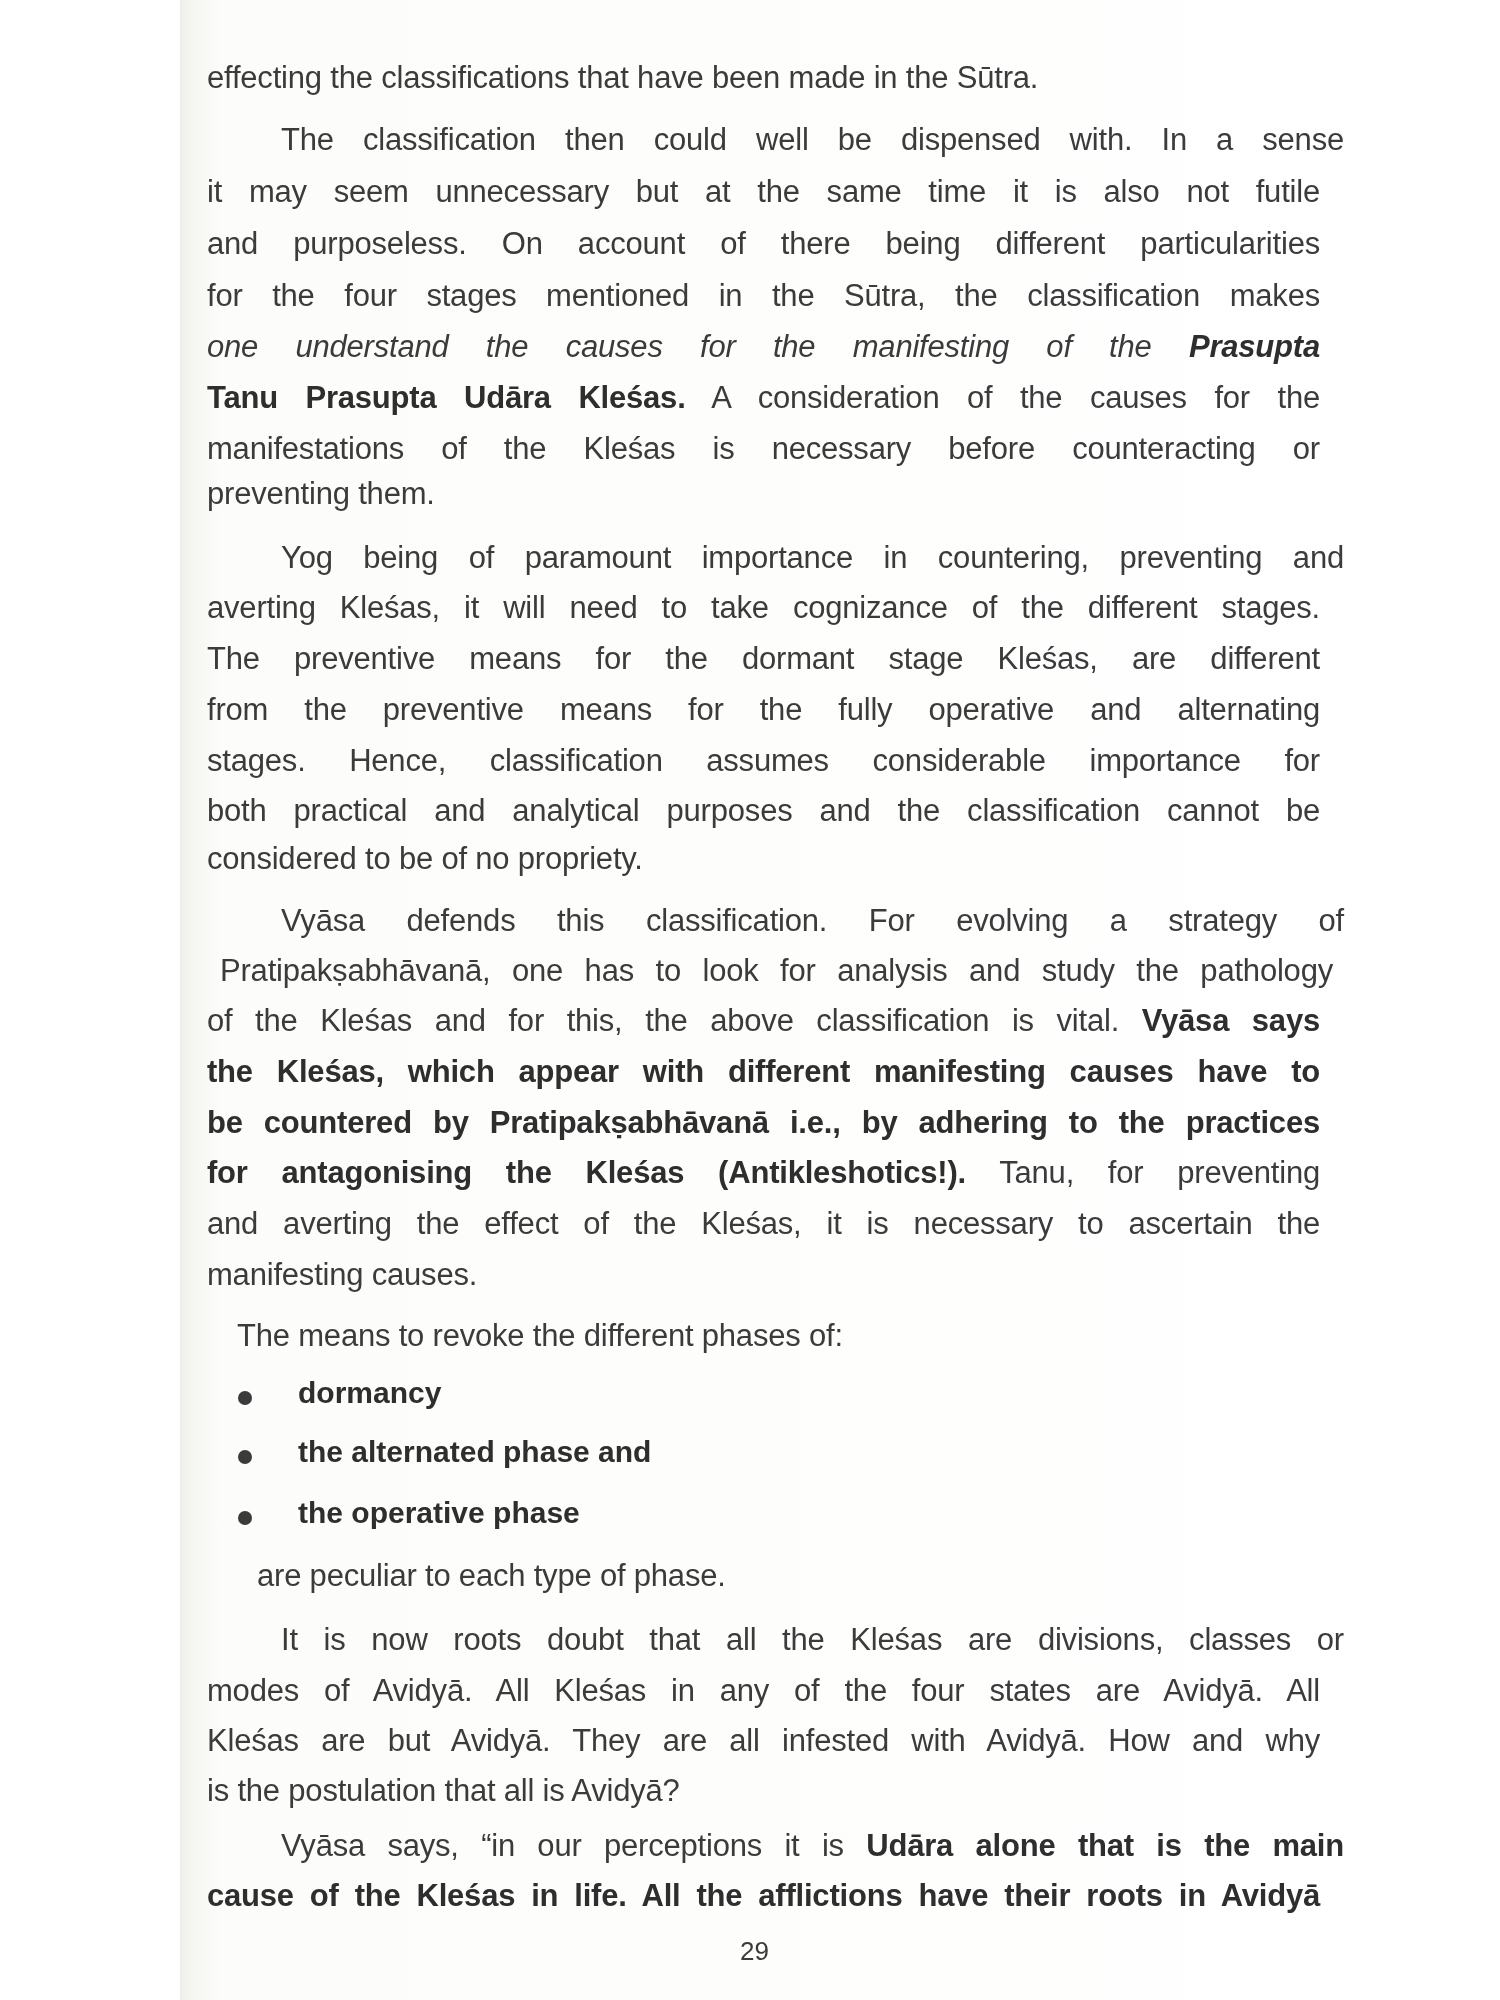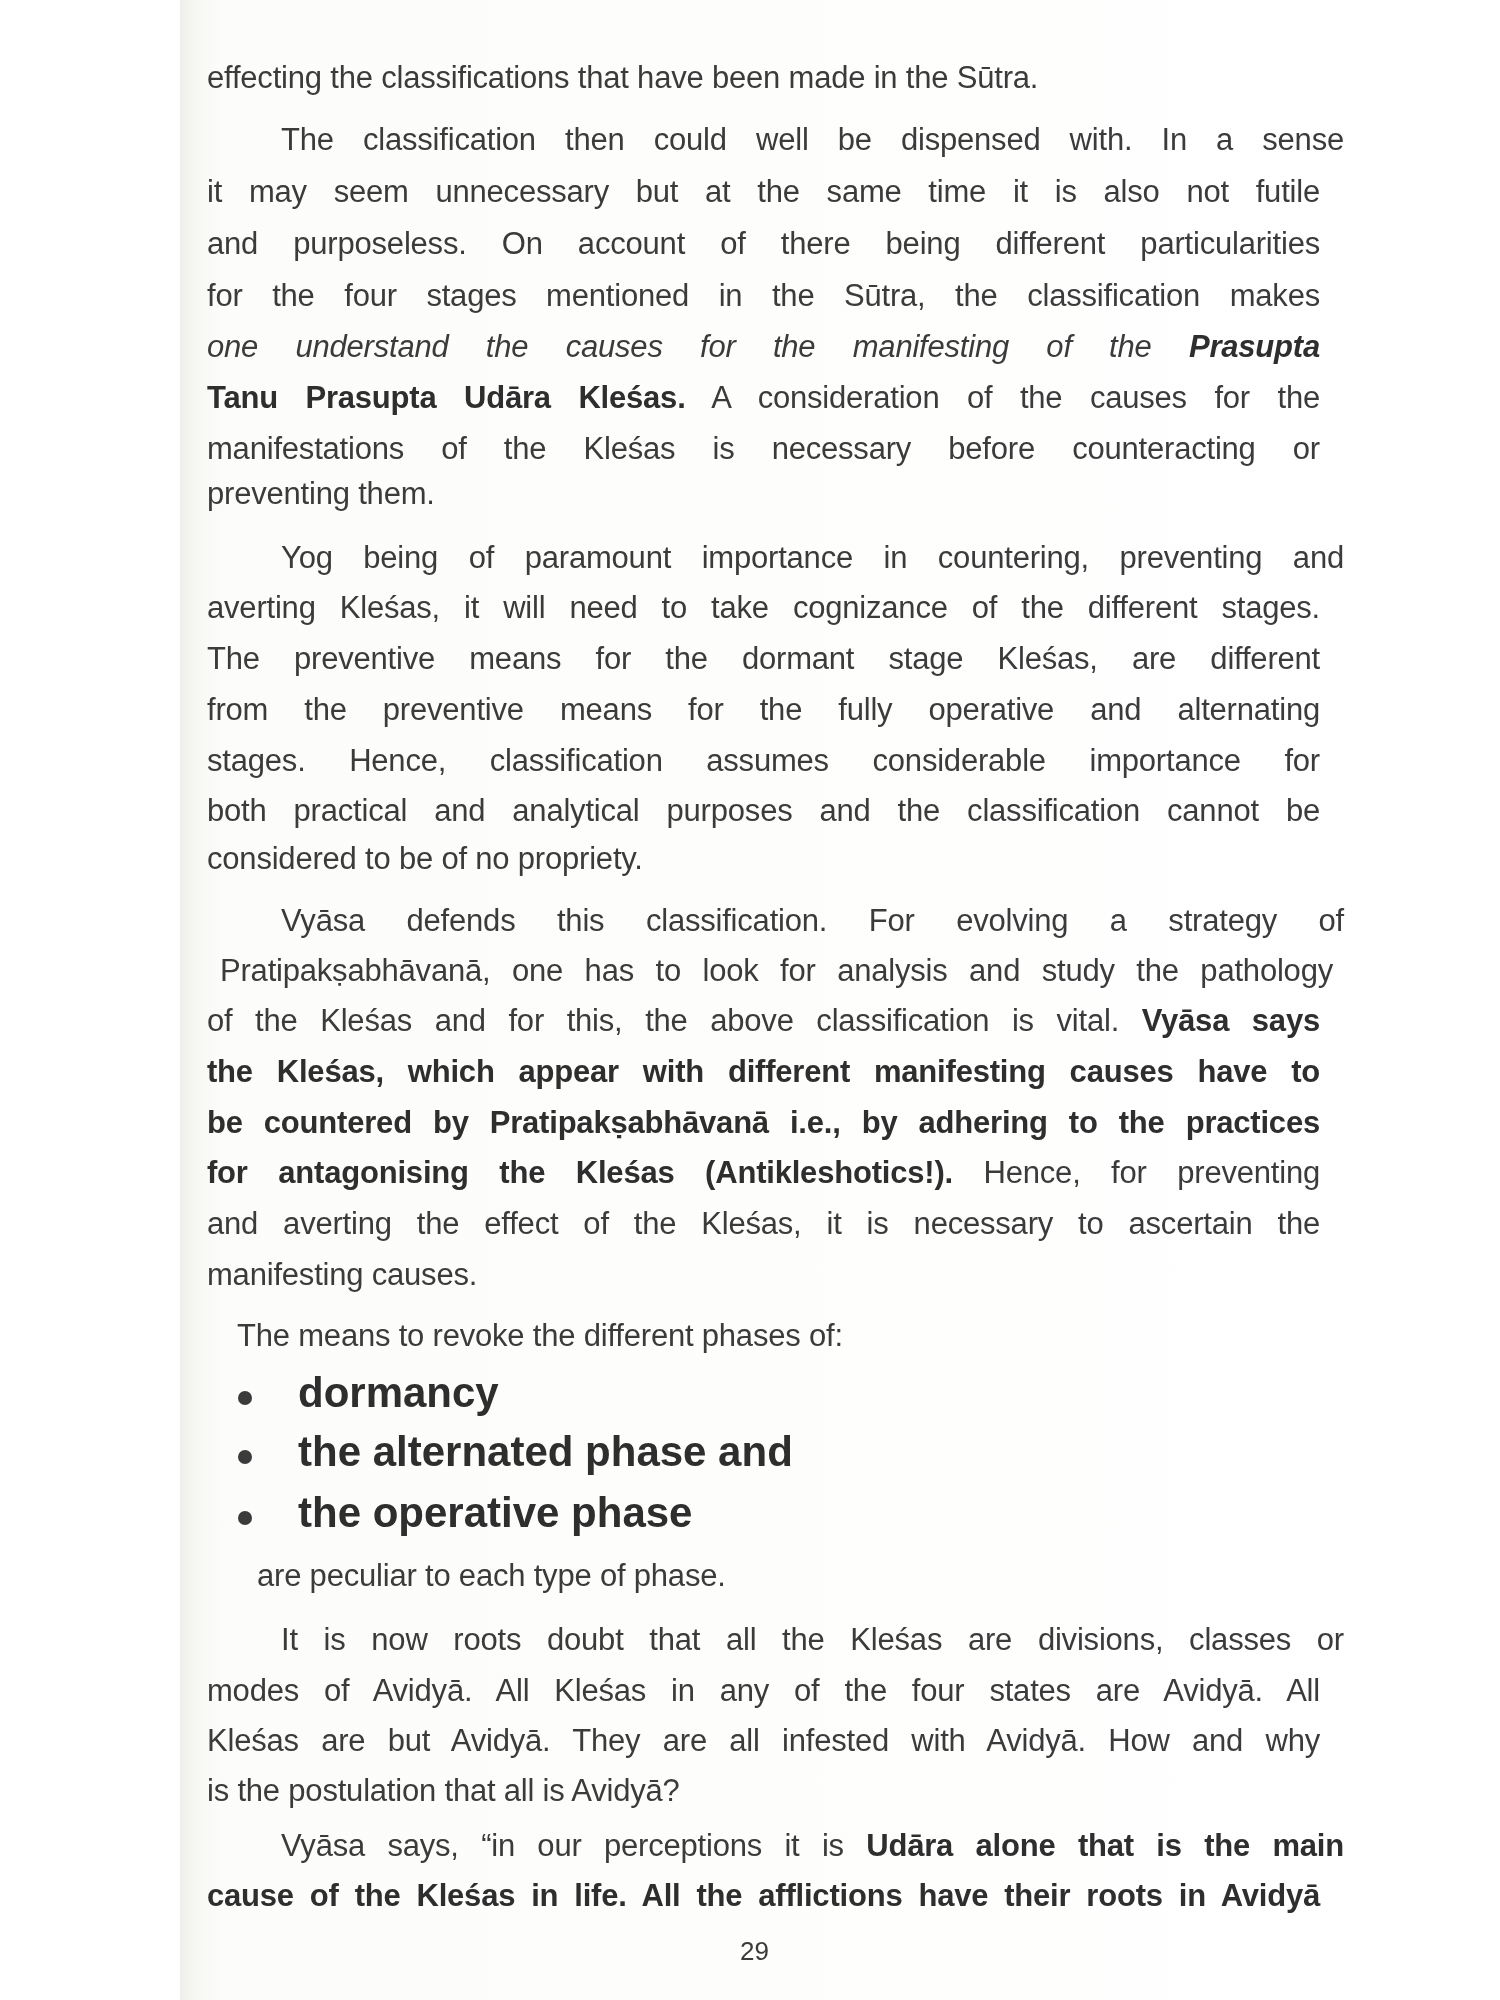--- a/index.html
+++ b/index.html
@@ -23,21 +23,21 @@
   .line.last { text-align-last: left; }
   .line.indent { left: 257px; width: 1063px; margin-left: 24px; }
   .line.lead { left: 237px; width: 1083px; text-align-last: left; }
   .line.after { left: 257px; width: 1063px; text-align-last: left; }
   .b { font-weight: bold; color: #2e2e2e; }
   .bullet {
     position: absolute; left: 238px; width: 14px; height: 14px; border-radius: 50%;
     background: #3b3b3b;
   }
   .bullet-text {
-    position: absolute; left: 298px; font-size: 42px; line-height: 40px; height: 40px;
+    position: absolute; left: 298px; font-size: 30px; line-height: 40px; height: 40px;
     font-weight: bold; color: #2e2e2e; white-space: nowrap;
   }
   .pagenum {
     position: absolute; left: 740px; width: 44px; text-align: left;
     font-size: 26px; line-height: 32px; color: #3b3b3b;
   }
 </style>
 </head>
 <body>
 
@@ -62,21 +62,21 @@
   <div class="line" style="top: 690px;"><span>from the preventive means for the fully operative and alternating</span></div>
   <div class="line" style="top: 741px;"><span>stages. Hence, classification assumes considerable importance for</span></div>
   <div class="line" style="top: 791px;"><span>both practical and analytical purposes and the classification cannot be</span></div>
   <div class="line last" style="top: 839px;"><span>considered to be of no propriety.</span></div>
 
   <div class="line indent" style="top: 901px;"><span>Vyāsa defends this classification. For evolving a strategy of</span></div>
   <div class="line" style="top: 951px; margin-left: 13px;"><span>Pratipakṣabhāvanā, one has to look for analysis and study the pathology</span></div>
   <div class="line" style="top: 1001px;"><span>of the Kleśas and for this, the above classification is vital. </span><span class="b">Vyāsa says</span></div>
   <div class="line" style="top: 1052px;"><span class="b">the Kleśas, which appear with different manifesting causes have to</span></div>
   <div class="line" style="top: 1103px;"><span class="b">be countered by Pratipakṣabhāvanā i.e., by adhering to the practices</span></div>
-  <div class="line" style="top: 1153px;"><span class="b">for antagonising the Kleśas (Antikleshotics!).</span><span> Hence, for preventing</span></div>
+  <div class="line" style="top: 1153px;"><span class="b">for antagonising the Kleśas (Antikleshotics!).</span><span> Tanu, for preventing</span></div>
   <div class="line" style="top: 1204px;"><span>and averting the effect of the Kleśas, it is necessary to ascertain the</span></div>
   <div class="line last" style="top: 1255px;"><span>manifesting causes.</span></div>
 
   <div class="line lead" style="top:1316px">The means to revoke the different phases of:</div>
 
   <span class="bullet" style="top:1391px"></span>
   <div class="bullet-text" style="top:1373px">dormancy</div>
   <span class="bullet" style="top:1450px"></span>
   <div class="bullet-text" style="top:1432px">the alternated phase and</div>
   <span class="bullet" style="top:1511px"></span>

